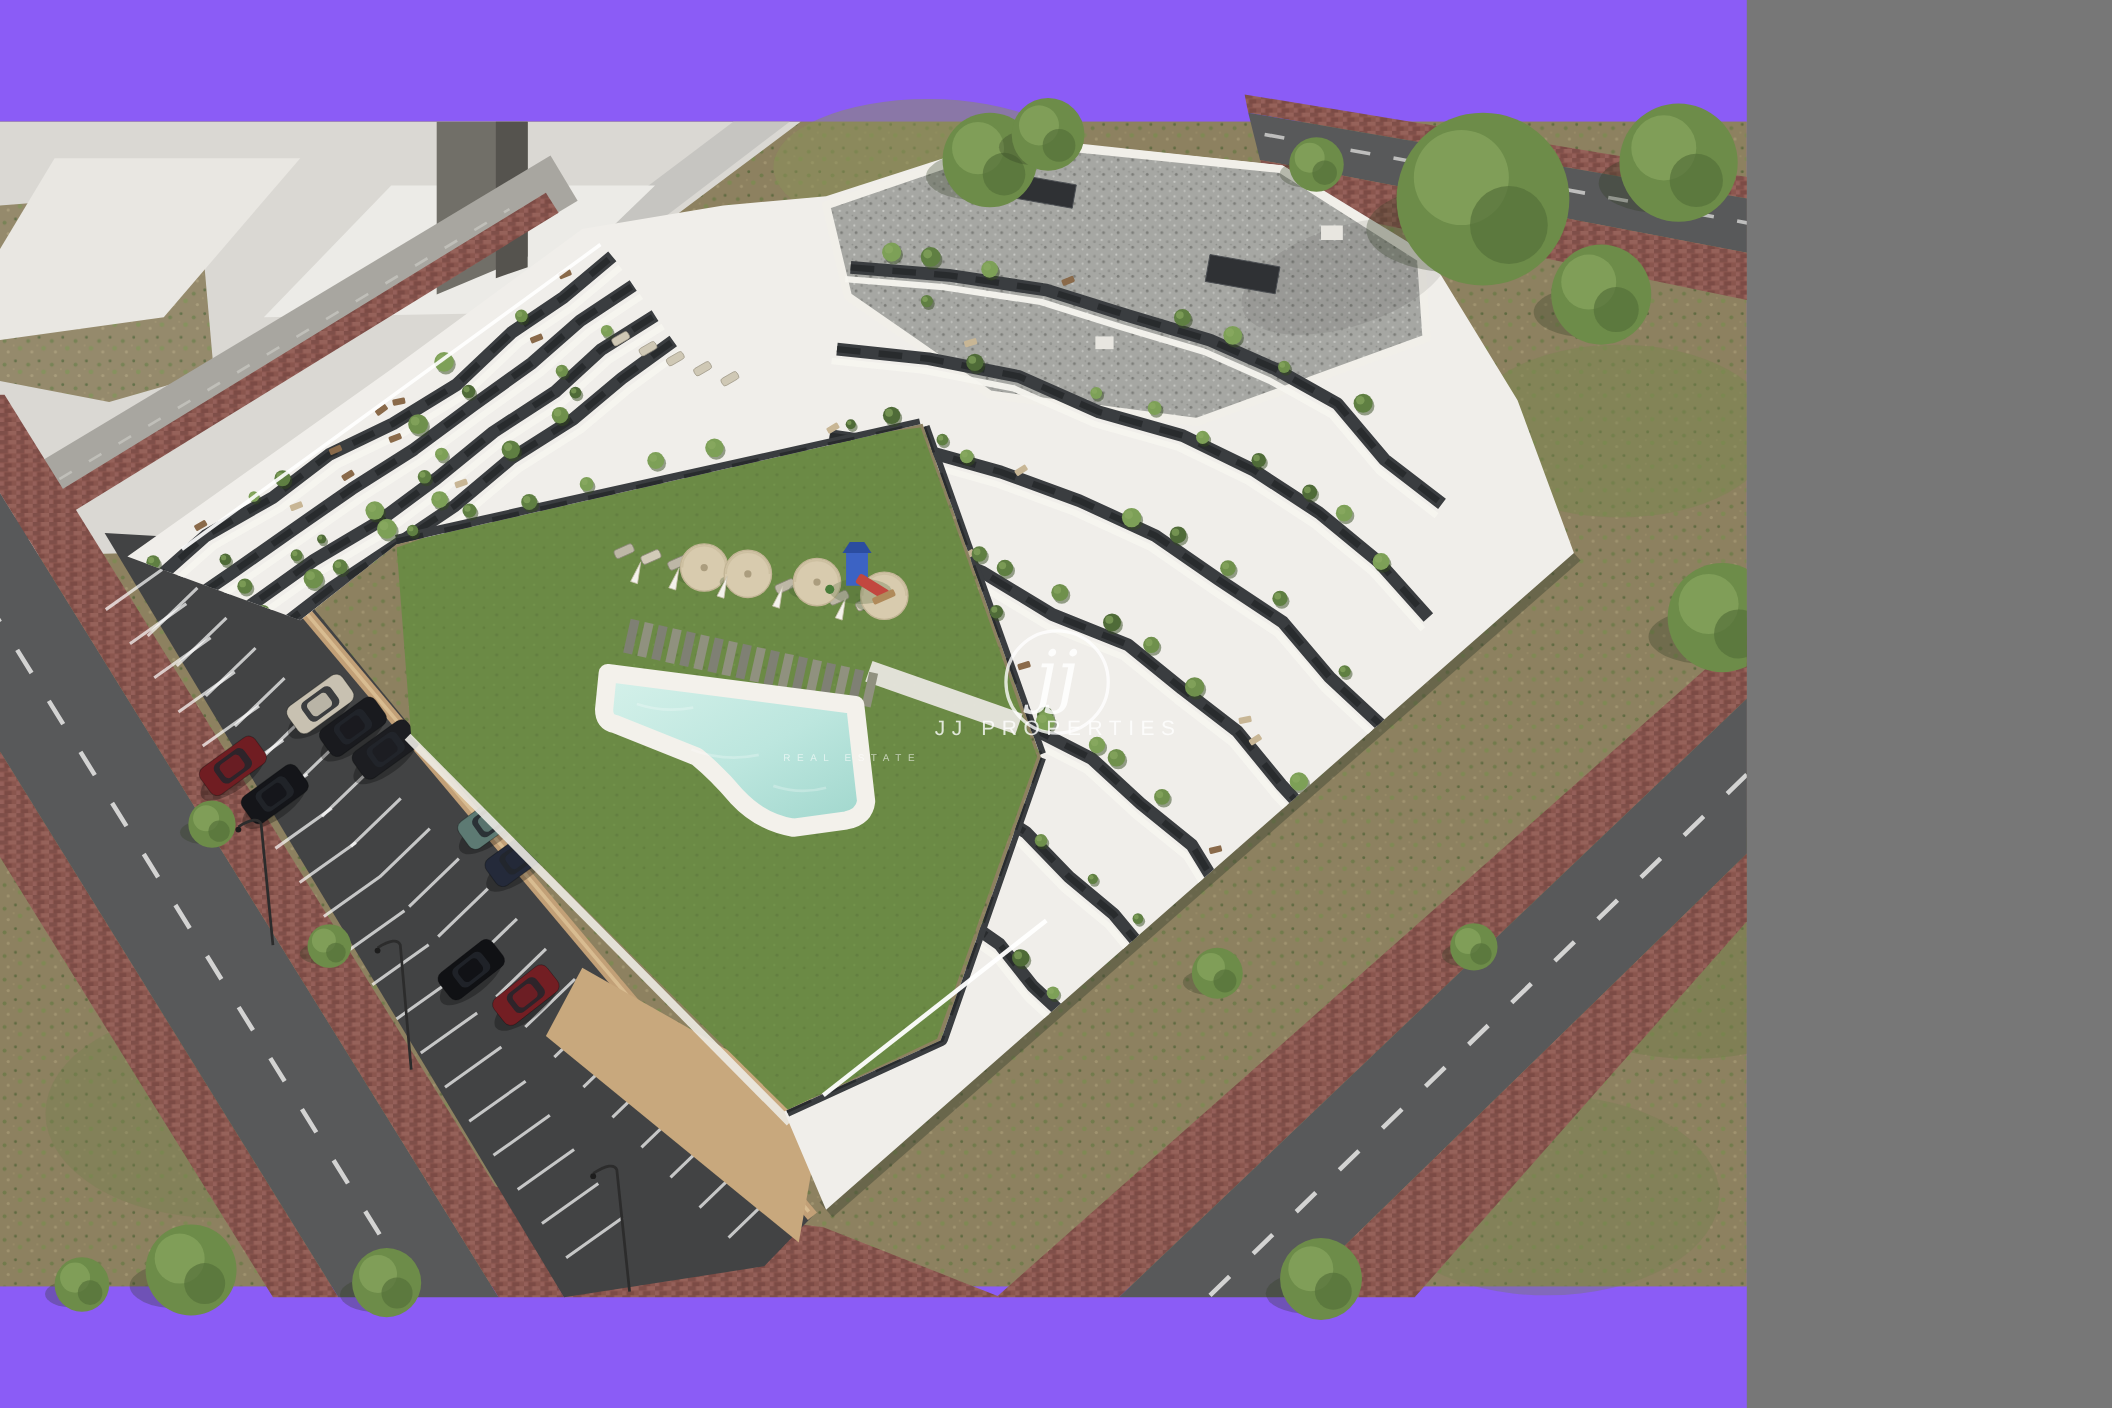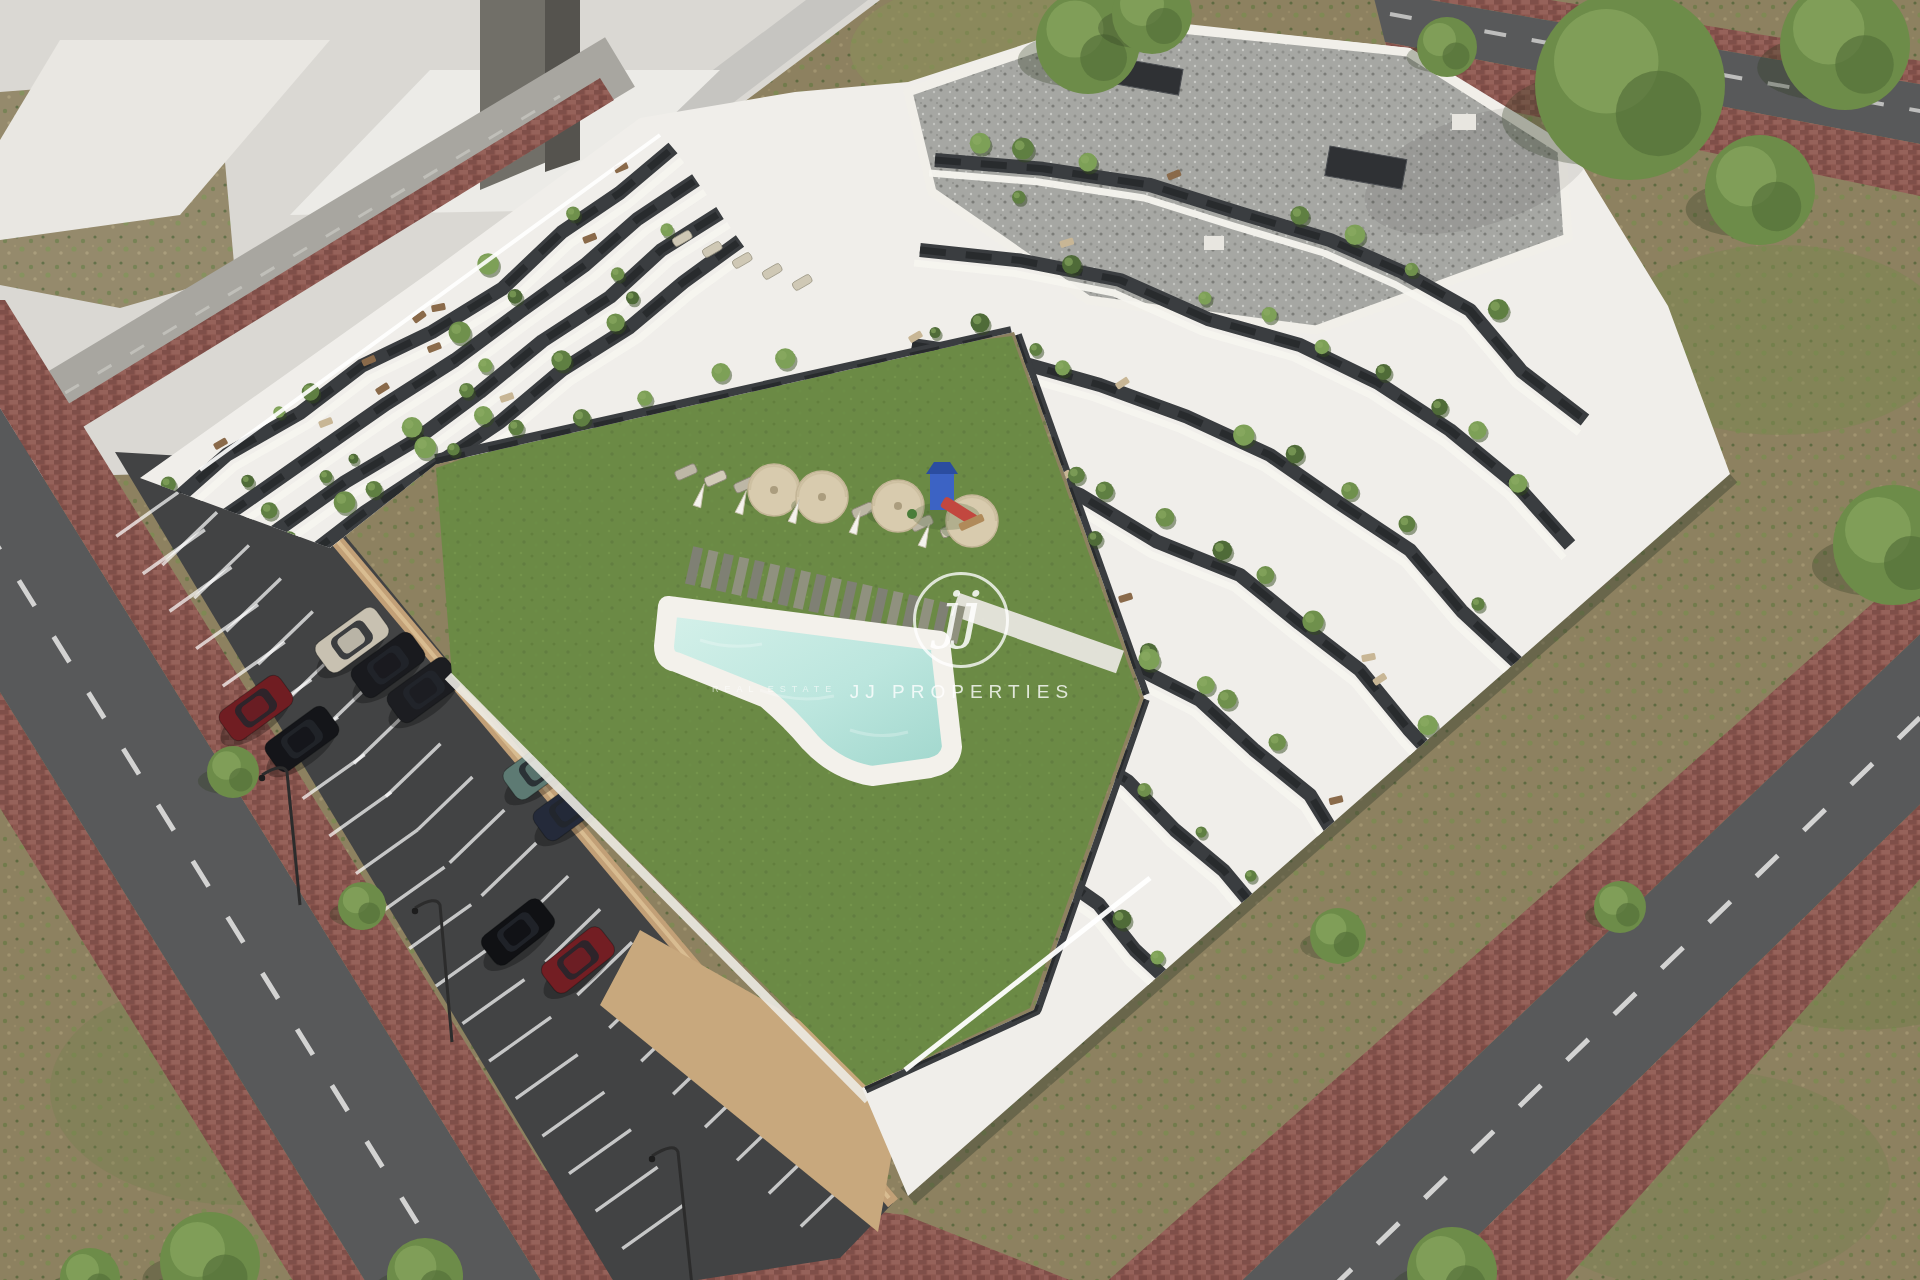--- a/index.html
+++ b/index.html
@@ -1,27 +1,27 @@
 <!DOCTYPE html>
 <html><head>
 <meta charset="utf-8">
 <style>
   html,body{margin:0;padding:0;background:#777;}
-  #stage{position:relative;width:1920px;height:1280px;overflow:hidden;background:#8b5cf6;
+  #stage{position:relative;width:1588px;height:1280px;overflow:hidden;background:#8b5cf6;
          font-family:"Liberation Sans", sans-serif;}
   #scene{position:absolute;left:0;top:0;width:100%;height:100%;display:block;}
   
   .wm{position:absolute;left:0;top:0;width:100%;height:100%;pointer-events:none;}
   .wm-ring{position:absolute;left:913px;top:572px;width:96px;height:96px;border-radius:50%;
            border:3px solid rgba(255,255,255,.78);box-sizing:border-box;}
   .wm-mono{position:absolute;left:913px;top:566px;width:96px;height:96px;text-align:center;
            font-family:"DejaVu Serif", serif;font-style:italic;font-size:62px;line-height:96px;
            color:rgba(255,255,255,.85);}
   .wm-brand{position:absolute;left:712px;top:652px;width:500px;text-align:center;
-            font-size:19px;font-weight:300;letter-spacing:6px;color:rgba(255,255,255,.8);margin-top:29px;}
+            font-size:19px;font-weight:300;letter-spacing:6px;color:rgba(255,255,255,.8);}
   .wm-tag{position:absolute;left:712px;top:684px;width:500px;text-align:left;
           font-size:9px;font-weight:300;letter-spacing:6px;color:rgba(255,255,255,.6);}
 </style>
 </head>
 <body>
 
 <div id="stage">
 <svg id="scene" viewBox="0 0 1920 1280">
   <defs>
     <pattern id="pscrub" width="26" height="26" patternUnits="userSpaceOnUse">

